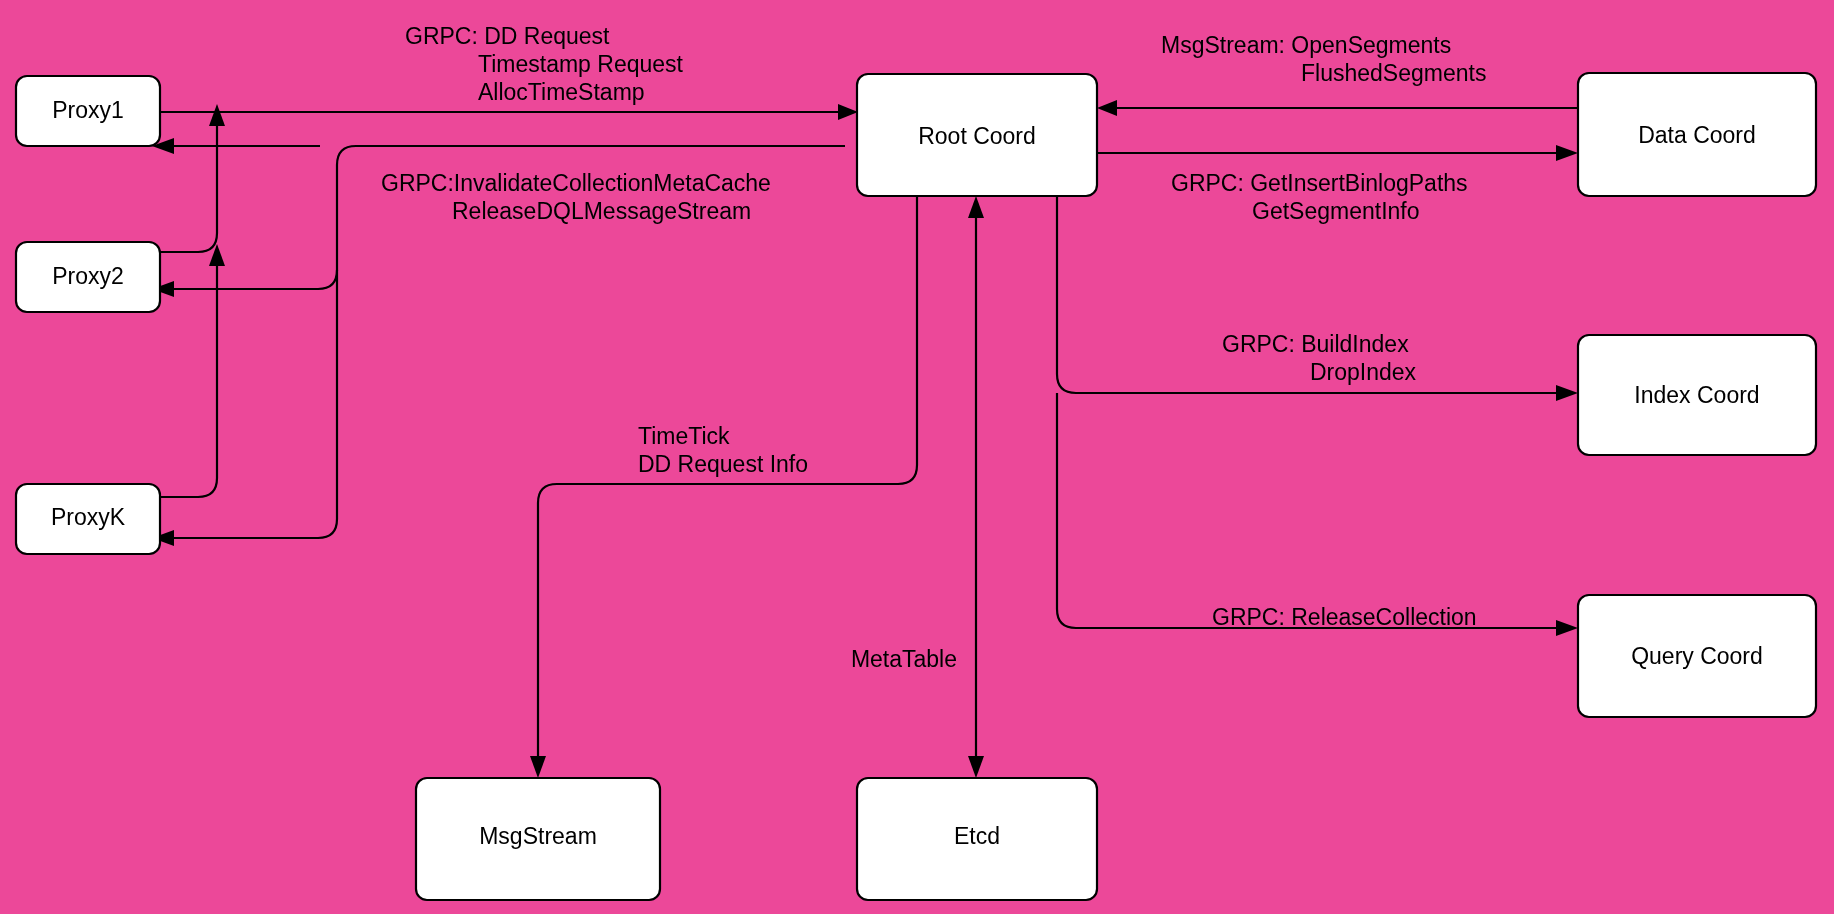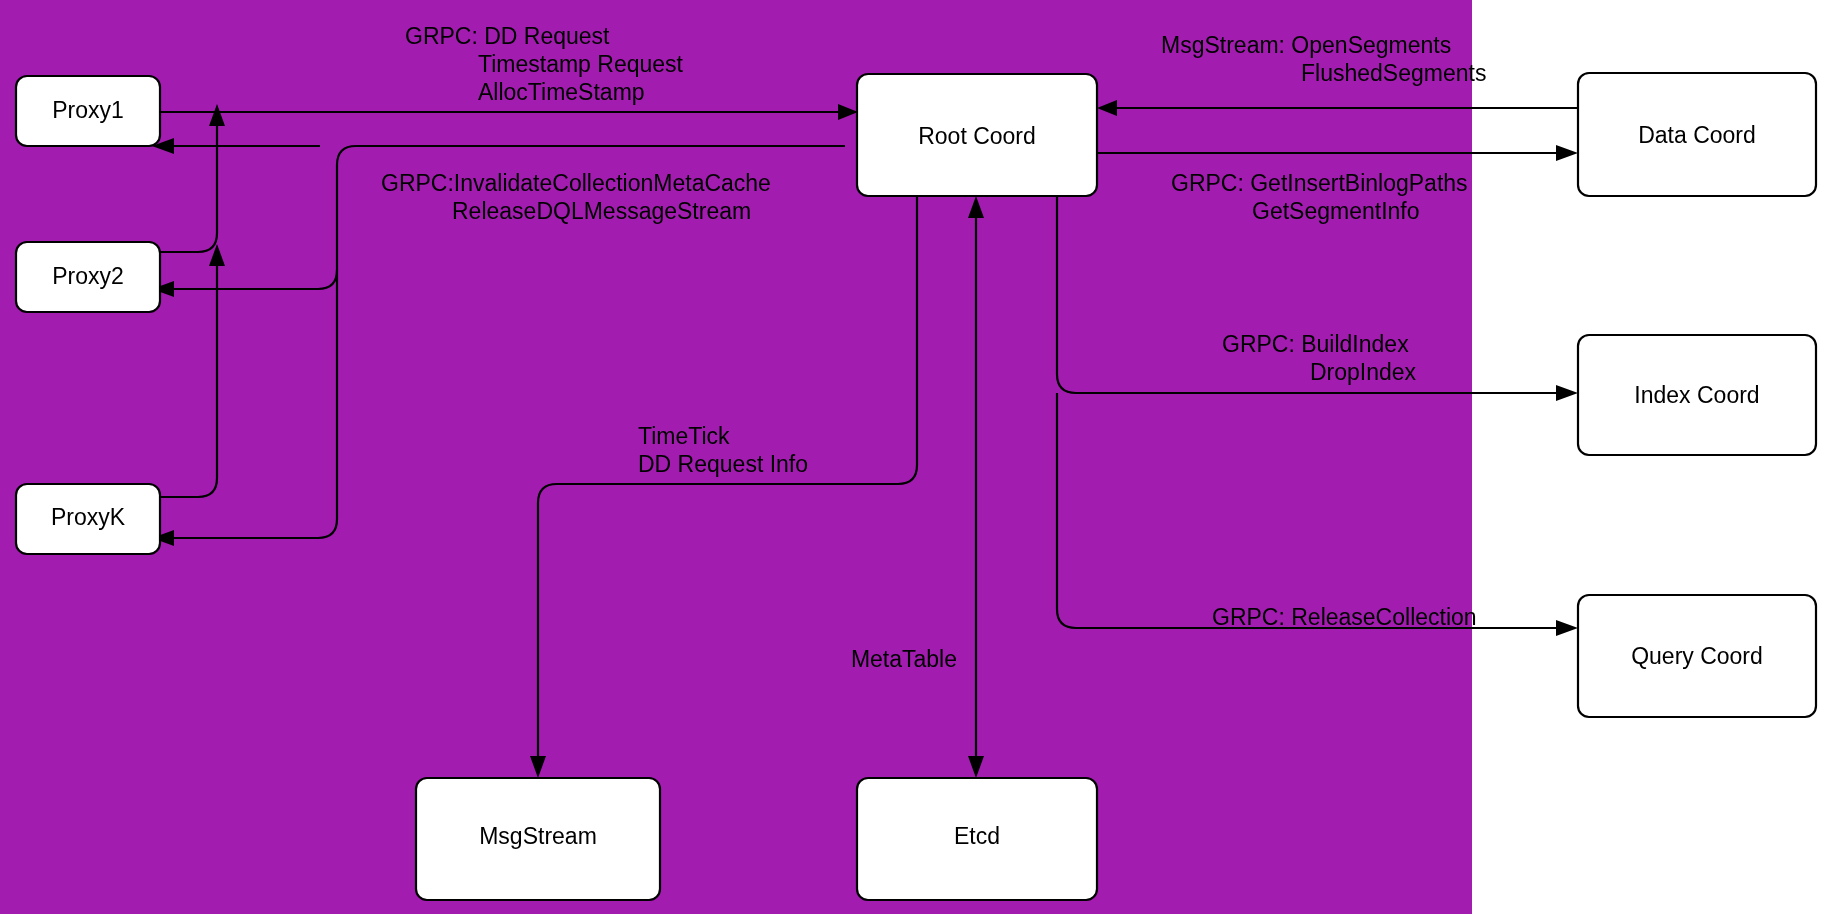--- a/index.html
+++ b/index.html
@@ -8,23 +8,23 @@
     background: #ffffff;
   }
   body {
     width: 1834px;
     height: 914px;
     font-family: "Liberation Sans", sans-serif;
     overflow: hidden;
   }
   #diagram-root {
     position: relative;
-    width: 1472px;
+    width: 1834px;
     height: 914px;
-    background: #a21caf;
+    background: #ec4899;
   }
   svg.diagram {
     display: block;
     width: 1834px;
     height: 914px;
   }
   .node-rect {
     fill: #ffffff;
     stroke: #000000;
     stroke-width: 2.2;

